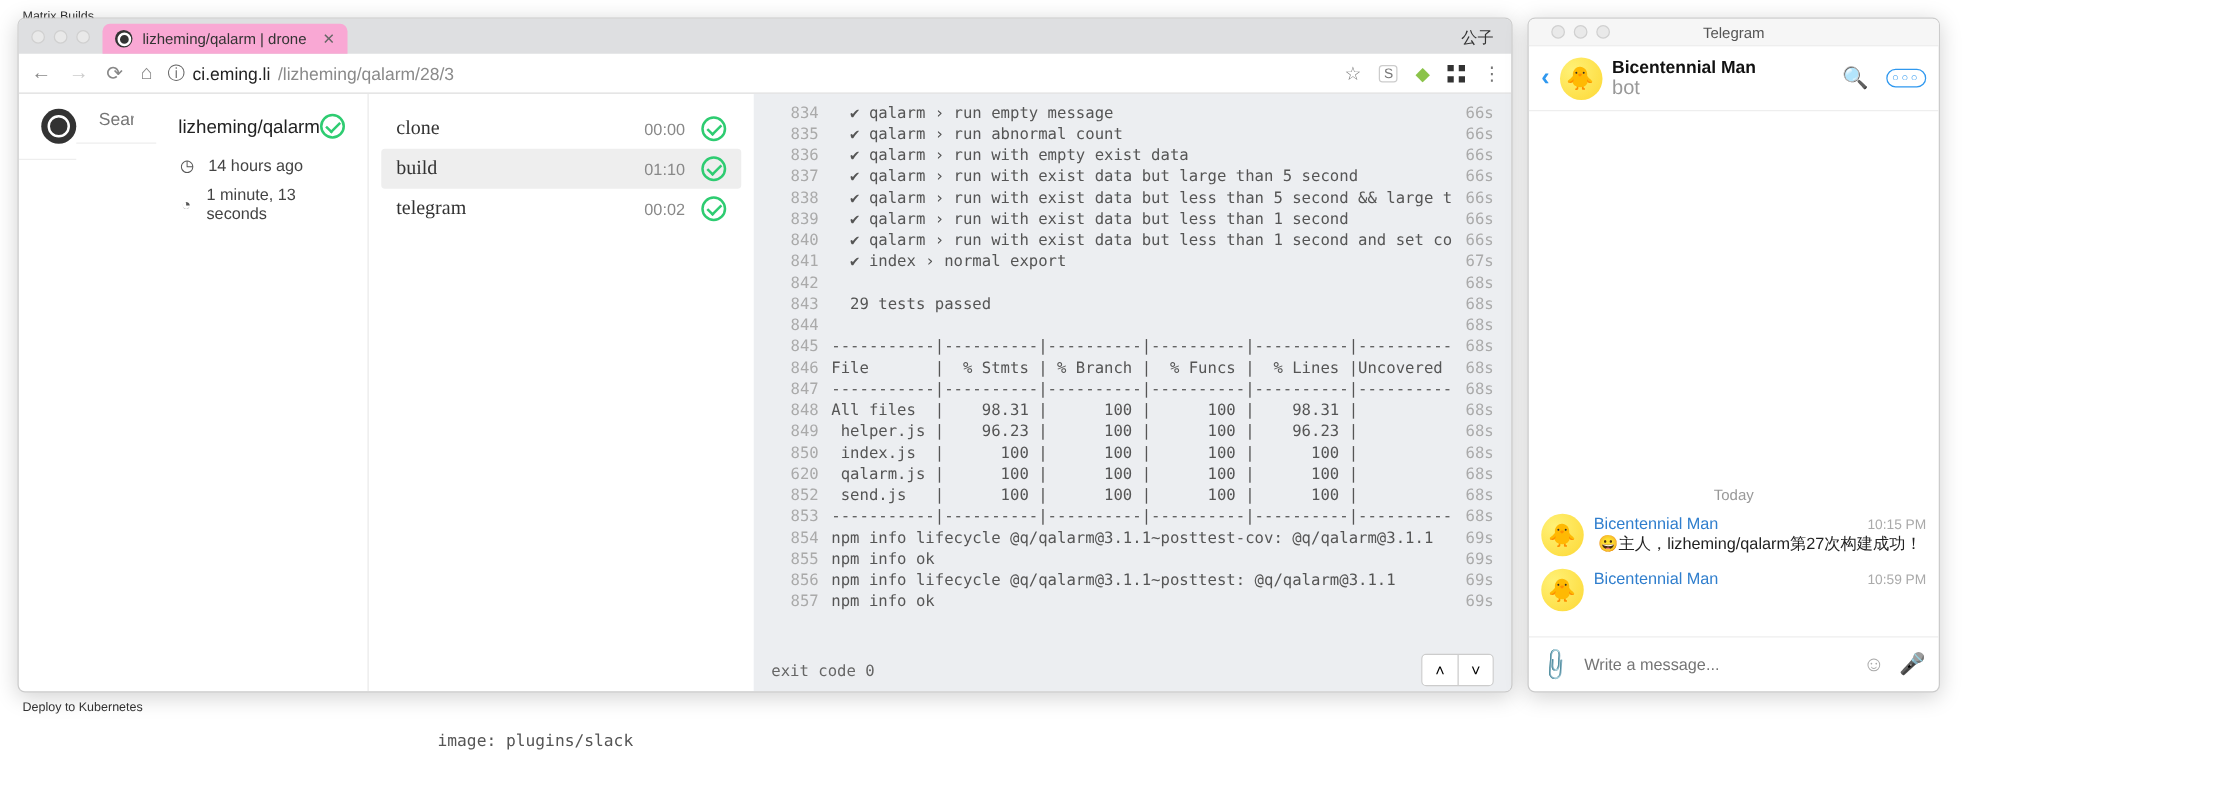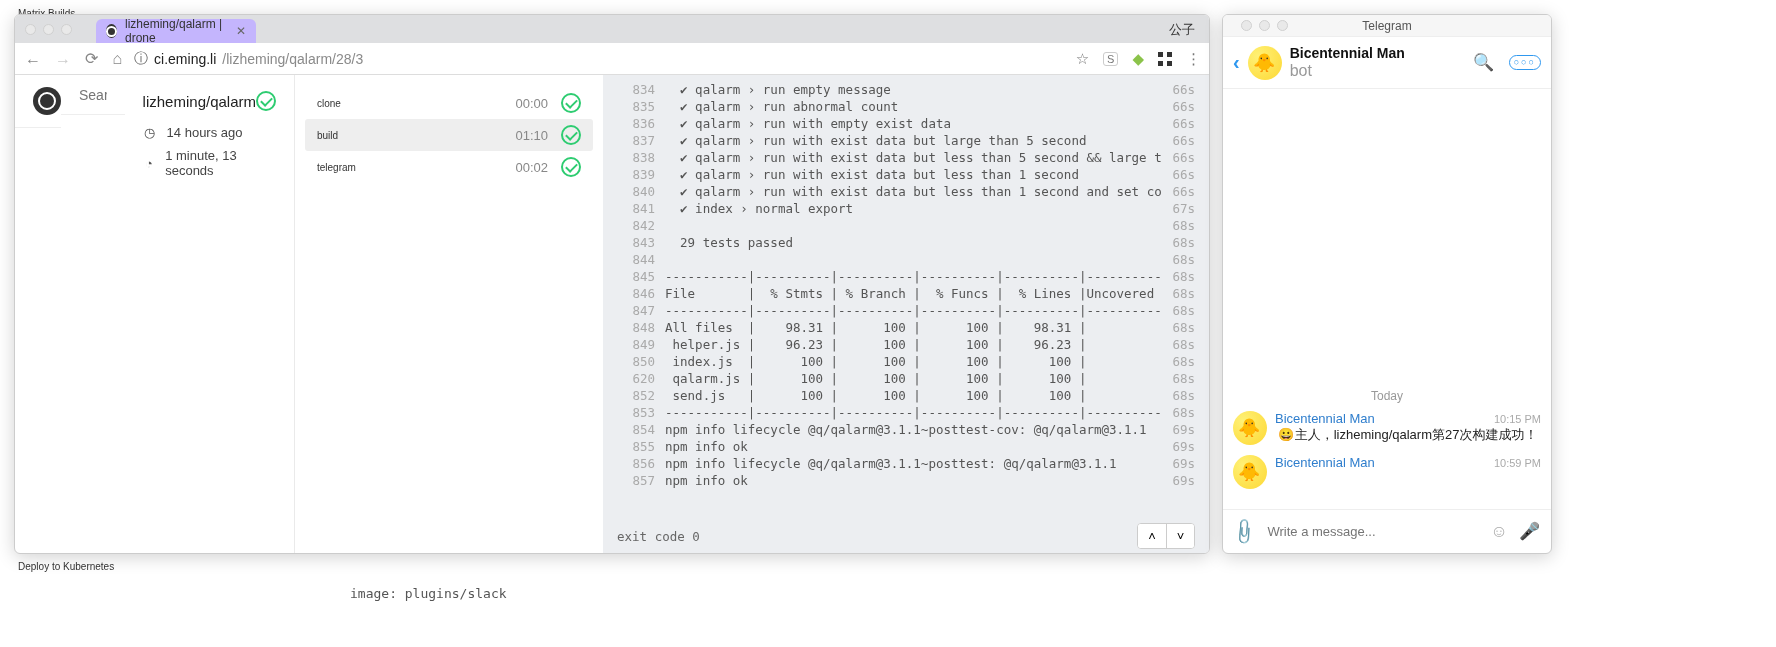--- a/index.html
+++ b/index.html
@@ -13,21 +13,21 @@
 
   
   .browser {
     position: absolute; left: 14px; top: 14px; width: 1196px; height: 540px;
     background: #fff; border: 1px solid #ccc; border-radius: 6px; box-shadow: 0 3px 18px rgba(0,0,0,.18);
     display: flex; flex-direction: column; overflow: hidden;
   }
   .tabbar { height: 28px; background: #dedfe1; display: flex; align-items: flex-end; position: relative; }
   .traffic { display: flex; gap: 7px; padding: 0 10px; align-self: center; }
   .traffic span { width: 11px; height: 11px; border-radius: 50%; background: #e9e9e9; border: 1px solid #d0d0d0; }
-  .tab { height: 24px; background: #c4b5fd; border-radius: 6px 6px 0 0; display: flex; align-items: center; padding: 0 10px; gap: 8px; font-size: 12px; color: #333; margin-left: 14px; width: 160px; position: relative; }
+  .tab { height: 24px; background: #f9a8d4; border-radius: 6px 6px 0 0; display: flex; align-items: center; padding: 0 10px; gap: 8px; font-size: 12px; color: #333; margin-left: 0; width: 196px; position: relative; }
   .tab .favicon { width: 14px; height: 14px; border-radius: 50%; background: #333; display:flex;align-items:center;justify-content:center;}
   .tab .favicon::after{content:"";width:7px;height:7px;border:2px solid #fff;border-radius:50%;}
   .tab .close { margin-left: auto; color: #666; cursor: pointer; }
   .tabbar .profile { position: absolute; right: 14px; top: 6px; font-size: 13px; color: #333; }
 
   .addrbar { height: 32px; border-bottom: 1px solid #ddd; display: flex; align-items: center; padding: 0 8px; gap: 10px; background:#fff; }
   .addrbar .navbtn { color: #888; font-size: 16px; padding:0 2px; cursor:pointer; }
   .addrbar .navbtn.disabled { color: #ccc; }
   .addrbar .url { flex: 1; display: flex; align-items: center; gap: 6px; font-size: 14px; color: #666; }
   .addrbar .url .domain { color: #222; }
@@ -57,21 +57,21 @@
   .side .meta-row{display:flex;align-items:center;gap:10px;}
   .side .meta-row .mi{width:14px;display:flex;justify-content:center;color:#555;}
 
   .check-icon{width:20px;height:20px;border:2px solid #2ecc71;border-radius:50%;display:flex;align-items:center;justify-content:center;}
   .check-icon::after{content:"";width:5px;height:9px;border:solid #2ecc71;border-width:0 2px 2px 0;transform:rotate(45deg);margin-top:-2px;}
 
   
   .steps{width:308px;padding:12px 10px;display:flex;flex-direction:column;gap:0;}
   .step{height:32px;display:flex;align-items:center;padding:0 12px;border-radius:3px;gap:3px;}
   .step.active{background:#eee;}
-  .step .name{flex:1;font-size:10px;color:#333;}
+  .step .name{flex:1;font-size:16px;color:#333;font-family:Liberation Serif, serif;}
   .step .time{color:#888;font-size:13px;margin-right:10px;}
 
   
   .term{flex:1;background:#eceef1;position:relative;font-family:Menlo,Consolas,monospace;font-size:12.5px;color:#444;overflow:hidden;}
   .term .lines{padding:6px 0 40px 0;}
   .term .line{display:flex;padding:0 14px;line-height:17px;}
   .term .num{width:38px;text-align:right;color:#aaa;margin-right:10px;flex-shrink:0;}
   .term .txt{flex:1;white-space:pre;overflow:hidden;color:#555;}
   .term .dur{color:#aaa;margin-left:10px;}
   .exitrow{position:absolute;left:0;bottom:0;right:0;height:34px;display:flex;align-items:center;padding:0 14px;justify-content:space-between;background:#eceef1;}

